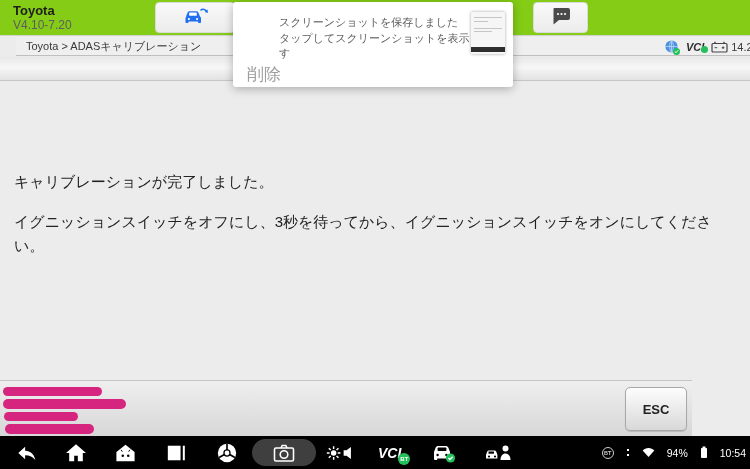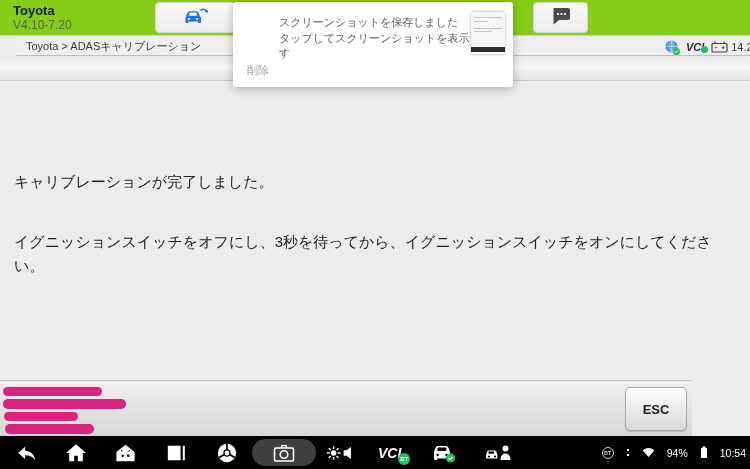--- a/index.html
+++ b/index.html
@@ -29,28 +29,28 @@
 
   
   .sub-band { position:absolute; top:57px; left:0; width:750px; height:24px;
     background:linear-gradient(180deg,#e8e8e8 0%,#f7f7f7 45%,#e2e2e2 100%);
     border-bottom:1px solid #c6c6c6; }
 
   
   .main-content { position:absolute; top:82px; left:0; width:750px; height:298px; background:#ececec; }
   .content-text { position:absolute; left:14px; top:88px; width:726px;
     font-size:15px; line-height:24px; color:#222; }
-  .content-text .p1 { margin-bottom:36px; }
+  .content-text .p1 { margin-bottom:16px; }
 
   
   .notif { position:absolute; left:233px; top:2px; width:280px; height:85px; background:#fff;
     border-radius:3px; box-shadow:0 2px 10px rgba(0,0,0,.28); z-index:30; }
   .notif-title { position:absolute; left:14px; top:13px; width:220px;
     font-size:11px; line-height:15.5px; color:#5c5c5c;margin-left:32px; }
-  .notif-action { position:absolute; left:14px; top:61px; font-size:11px; color:#9e9e9e; }
+  .notif-action { position:absolute; left:14px; top:61px; font-size:17px; color:#9e9e9e; }
   .notif-thumb { position:absolute; right:8px; top:10px; width:34px; height:42px;
     background:#f6f6f6; box-shadow:0 0 3px rgba(0,0,0,.35); }
   .notif-thumb .tline { position:absolute; left:3px; right:3px; height:1px; background:#c6c6c6; }
   .notif-thumb .tbar { position:absolute; left:0; right:0; bottom:2px; height:5px; background:#2e2e2e; }
 
   
   .footer { position:absolute; top:380px; left:0; width:692px; height:56px;
     background:linear-gradient(180deg,#efefef,#d7d7d7); border-top:1px solid #c4c4c4; }
   .redact { position:absolute; background:#d6257e; border-radius:5px; }
   .r1 { left:3px;  top:6px;  width:99px;  height:9px; }

